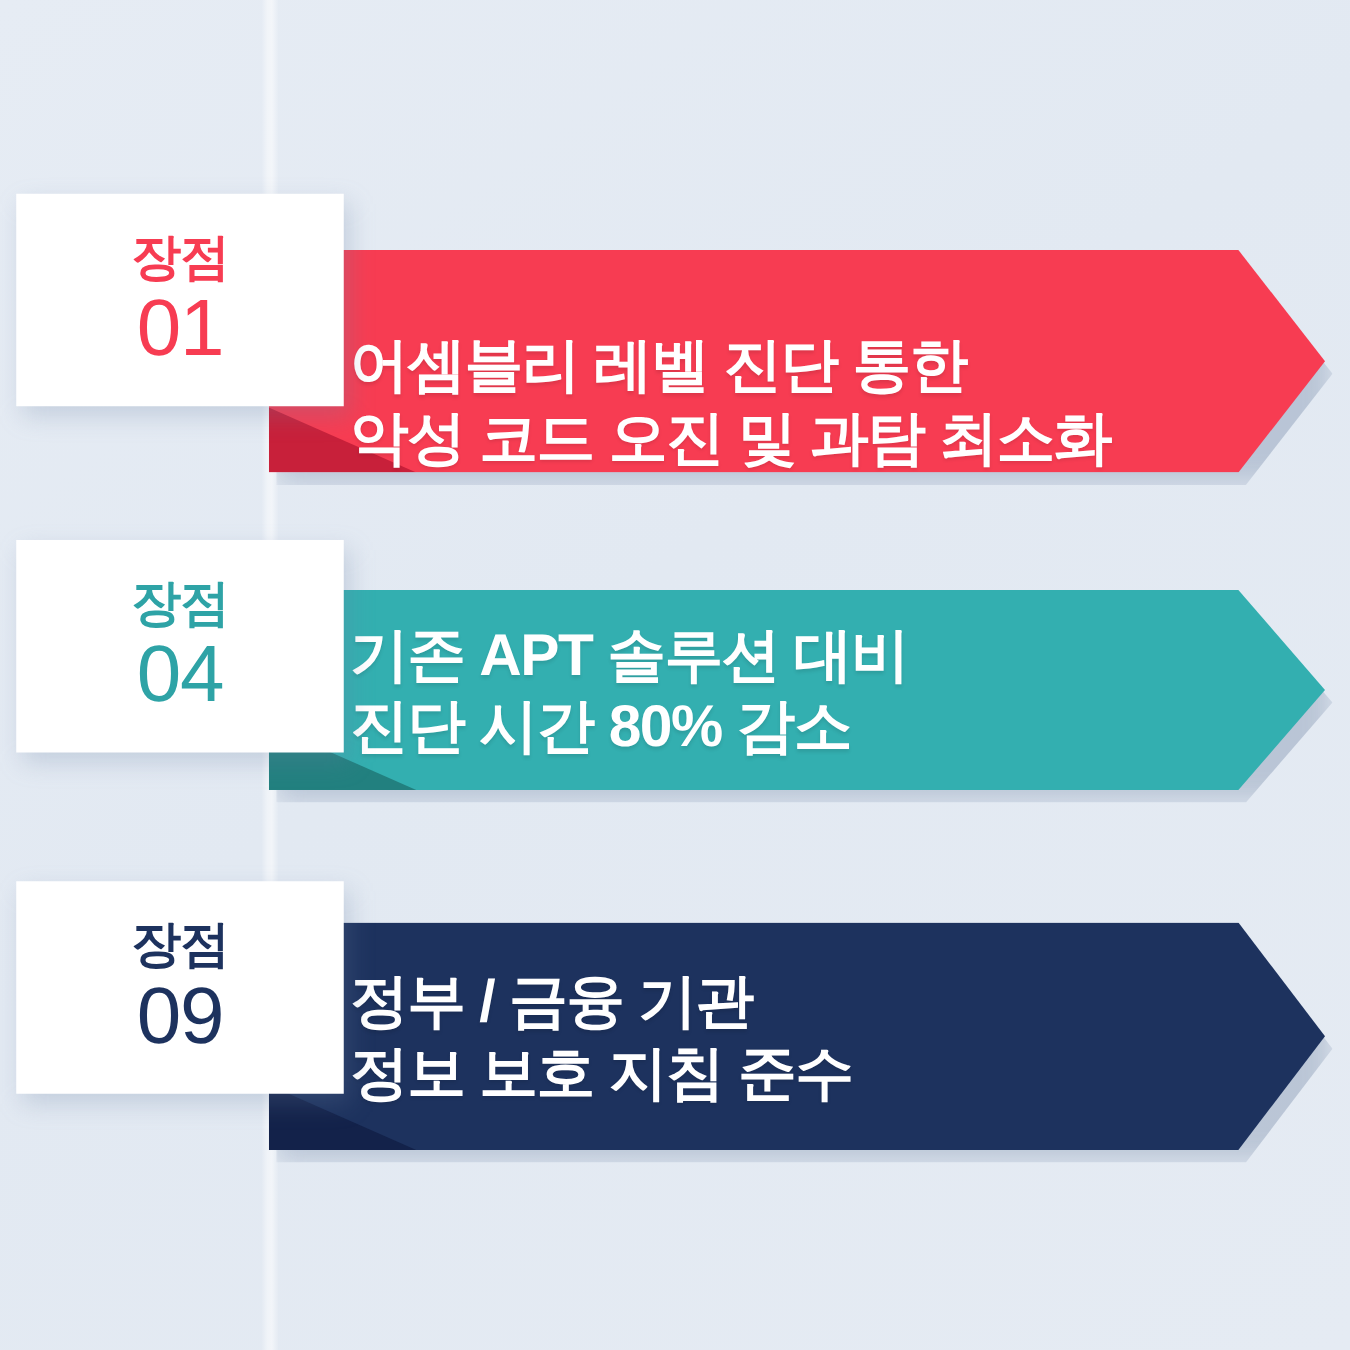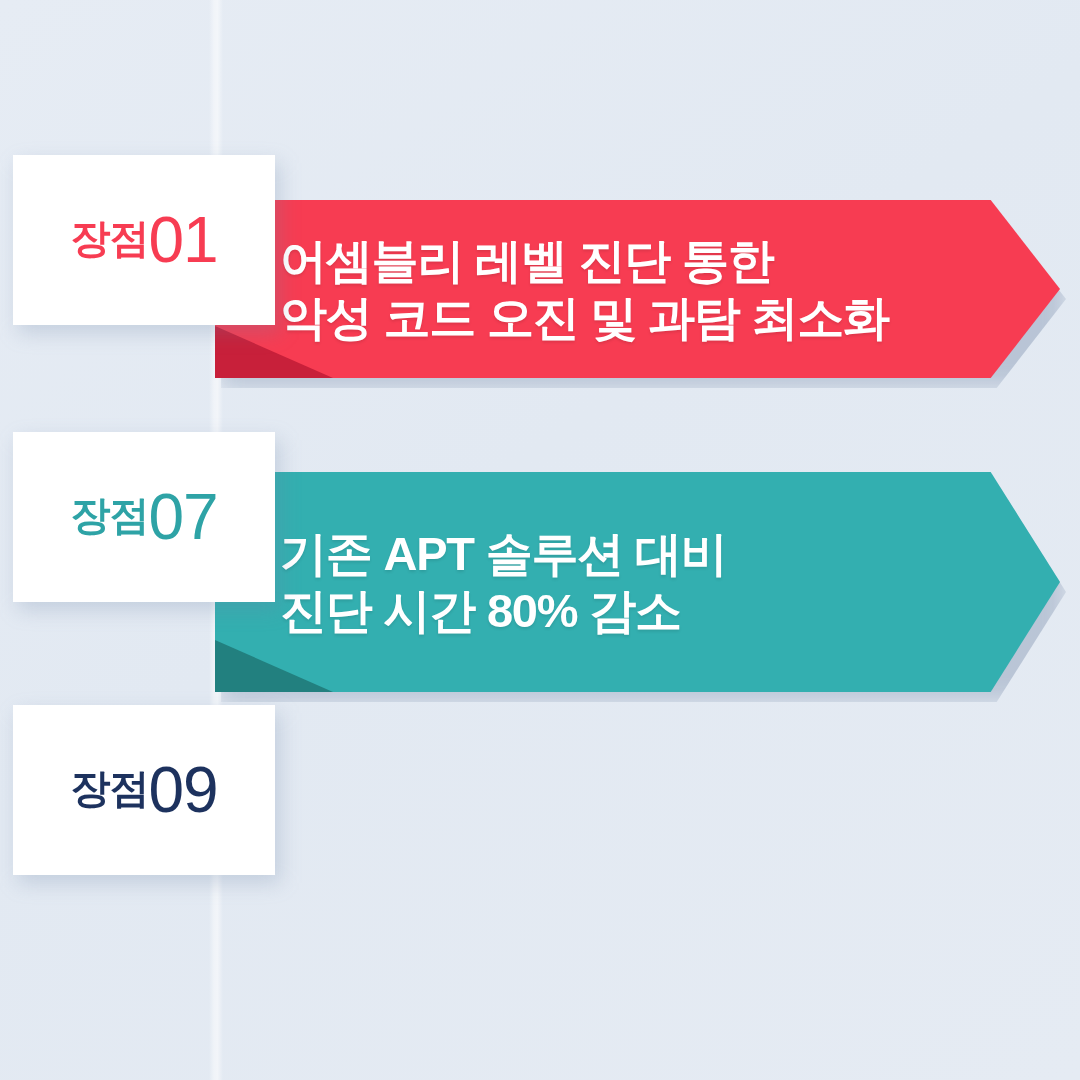--- a/index.html
+++ b/index.html
@@ -49,21 +49,21 @@
   .row-2 { top: 432px; height: 240px; }
   .row-3 { top: 705px; height: 250px; }
 
   
   .arrow-wrap {
     position: absolute;
     left: 215px;
     width: 845px;
   }
   .row-1 .arrow-wrap { top: 45px;  height: 178px; }
-  .row-2 .arrow-wrap { top: 40px;  height: 220px; }
+  .row-2 .arrow-wrap { top: 40px;  height: 160px; }
   .row-3 .arrow-wrap { top: 33px;  height: 182px; }
 
   .arrow-shadow {
     position: absolute;
     left: 6px;
     top: 10px;
     width: 100%;
     height: 100%;
     clip-path: polygon(0 0, 91.8% 0, 100% 50%, 91.8% 100%, 0 100%);
     background: rgba(88, 112, 150, 0.30);
@@ -116,40 +116,40 @@
   }
 
   .card {
     position: absolute;
     left: 13px;
     top: 0;
     width: 262px;
     height: 170px;
     background: #ffffff;
     display: flex;
-    flex-direction: row;
+    flex-direction: column;
     align-items: center;
     justify-content: center;
     line-height: 1;
   }
 
   .card-label {
     font-size: 40px;
     font-weight: 900;
     letter-spacing: -1px;
     margin-bottom: 4px;
   }
   .card-number {
     font-size: 64px;
     font-weight: 400;
     letter-spacing: -1px;
   }
 
   
-  .theme-red   .arrow       { background: #f73c52; }
+  .theme-red   .arrow       { background: #f73c52; align-items: flex-end; }
   .theme-red   .arrow-fold  { background: #c8203a; }
   .theme-red   .card-label,
   .theme-red   .card-number { color: #f73c52; }
 
   .theme-teal  .arrow       { background: #33afb0; }
   .theme-teal  .arrow-fold  { background: #22807f; }
   .theme-teal  .card-label,
   .theme-teal  .card-number { color: #2ea3a6; }
 
   .theme-navy  .arrow       { background: #1d325e; }
@@ -187,25 +187,33 @@
         <div class="arrow-shadow"></div>
         <div class="arrow">
           <div class="arrow-fold"></div>
           <div class="arrow-text">기존 APT 솔루션 대비
 진단 시간 80% 감소</div>
         </div>
       </div>
       <div class="card-shadow"></div>
       <div class="card">
         <div class="card-label">장점</div>
-        <div class="card-number">07</div>
+        <div class="card-number">04</div>
       </div>
     </div>
 
     <div class="row row-3 theme-navy">
+      <div class="arrow-wrap">
+        <div class="arrow-shadow"></div>
+        <div class="arrow">
+          <div class="arrow-fold"></div>
+          <div class="arrow-text">정부 / 금융 기관
+정보 보호 지침 준수</div>
+        </div>
+      </div>
       <div class="card-shadow"></div>
       <div class="card">
         <div class="card-label">장점</div>
         <div class="card-number">09</div>
       </div>
     </div>
 
   </div>
 </div>
 

